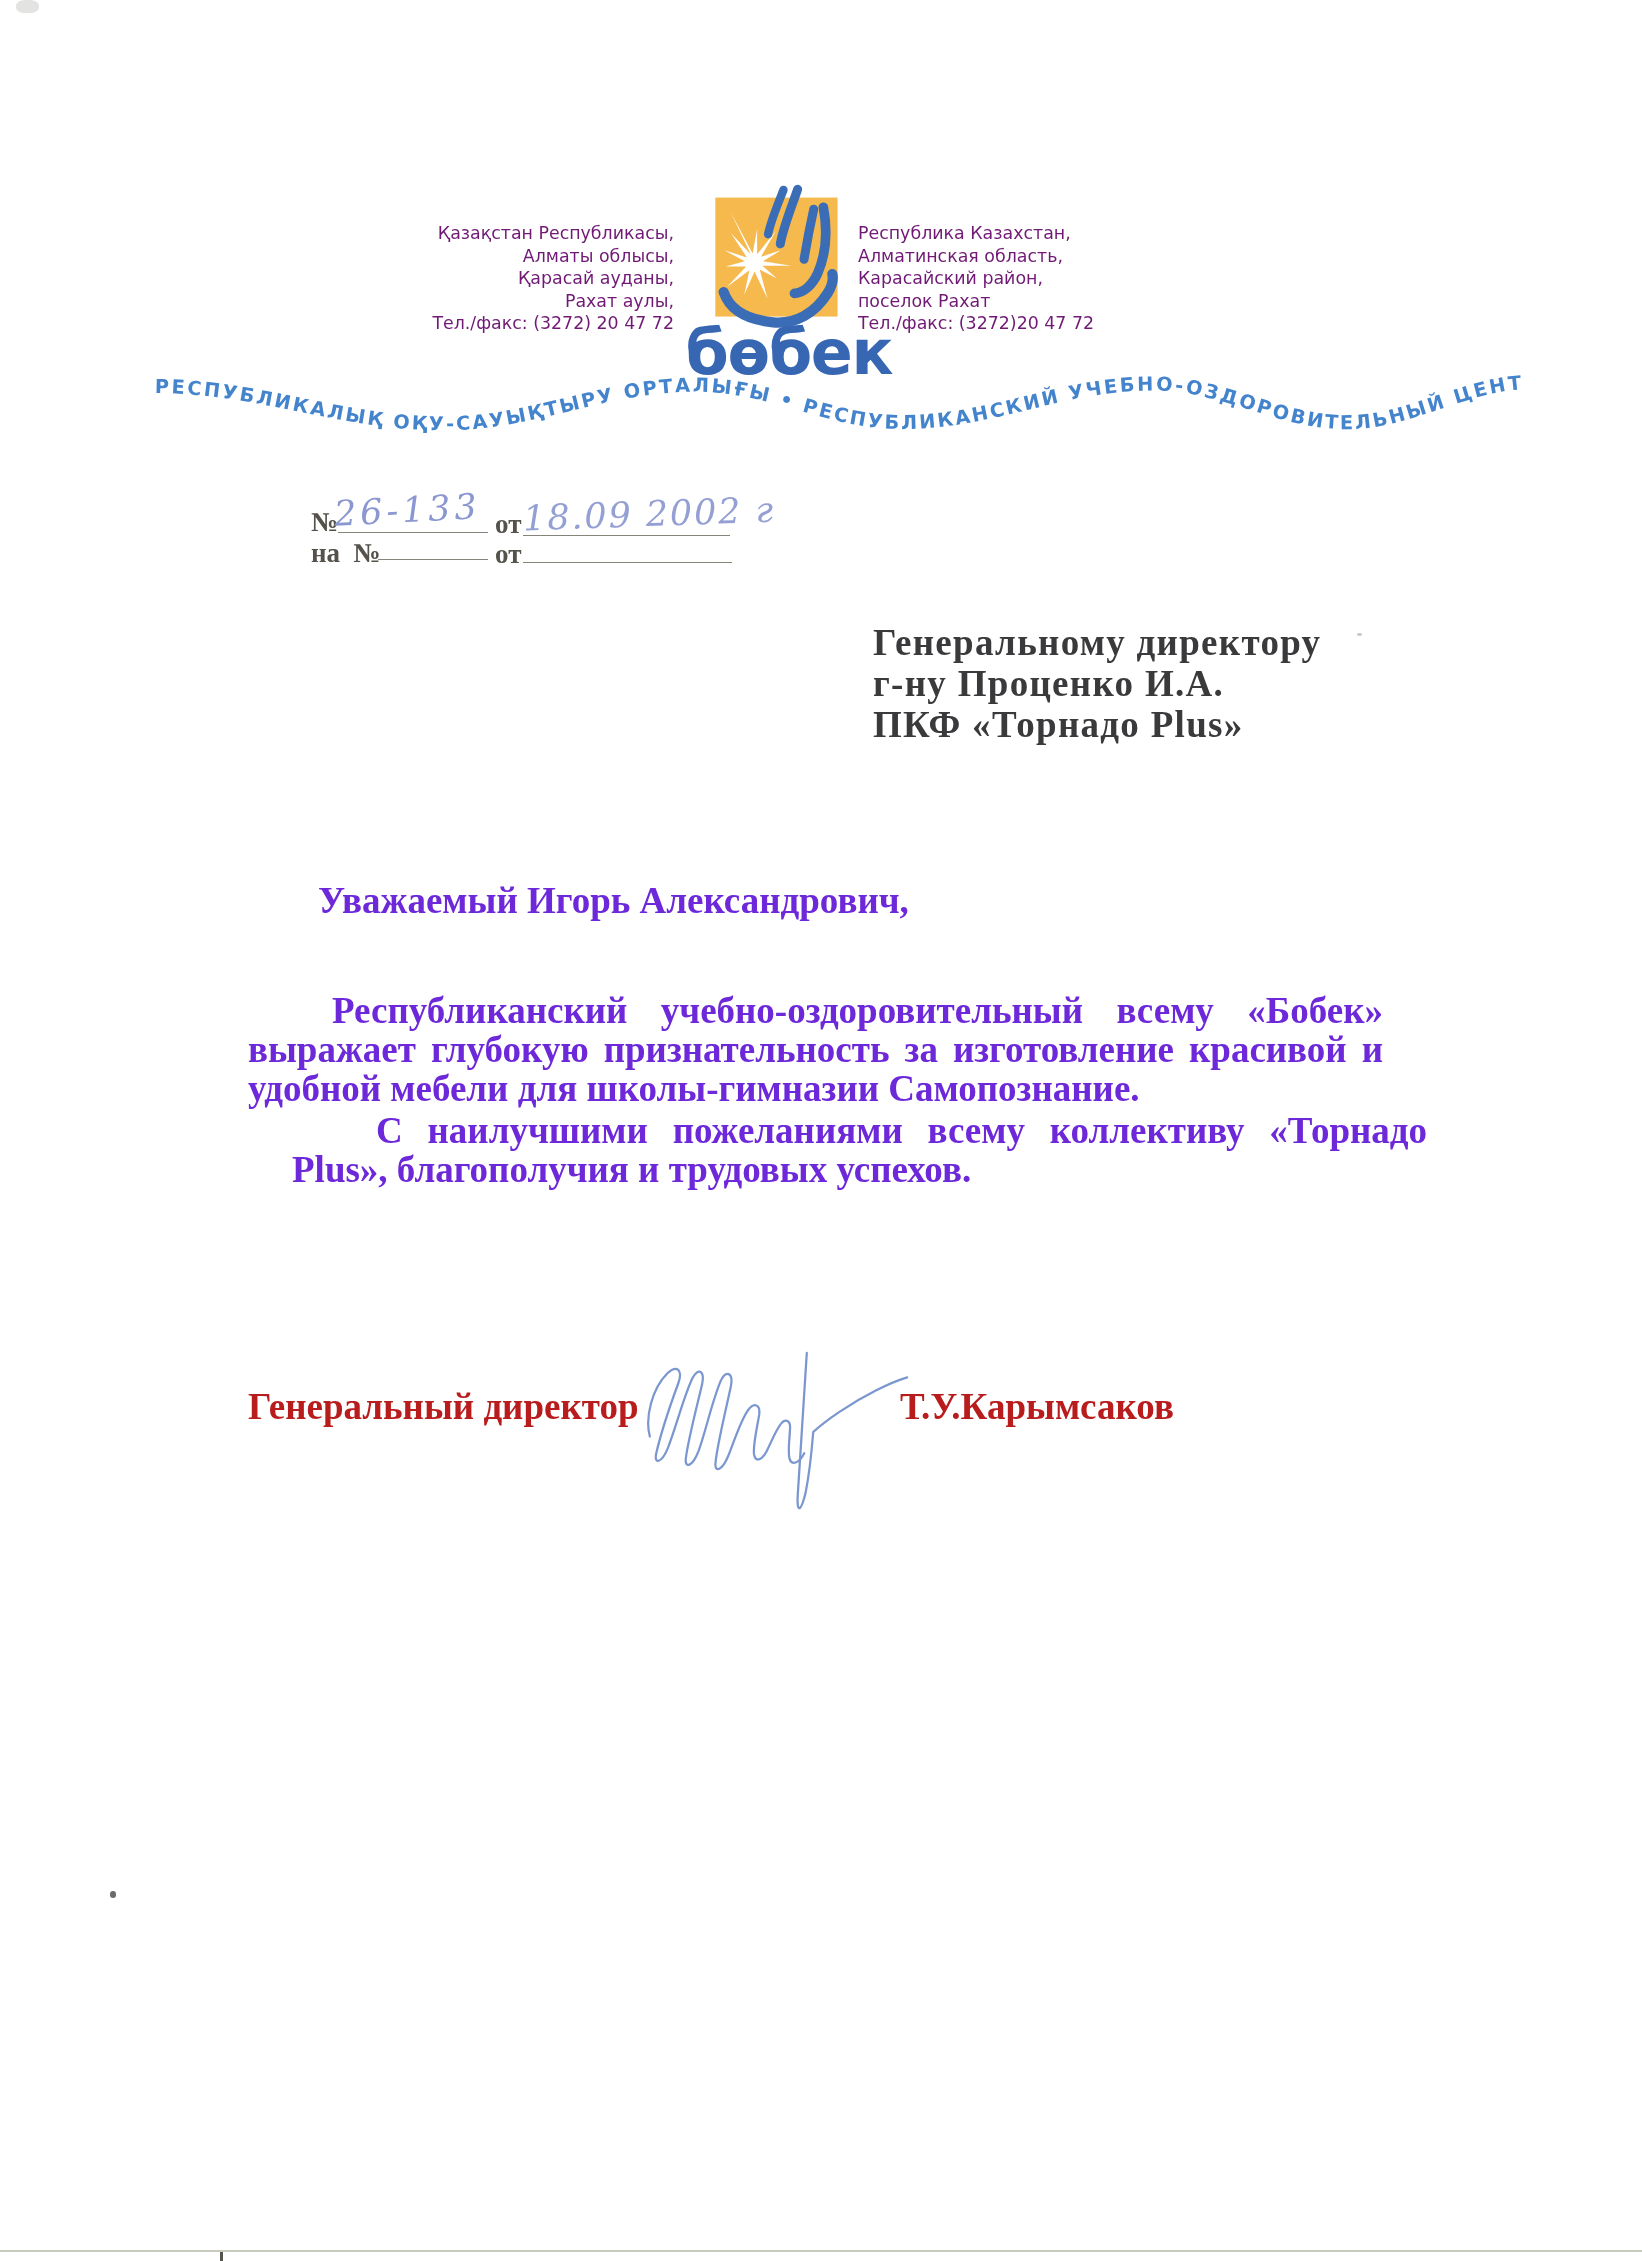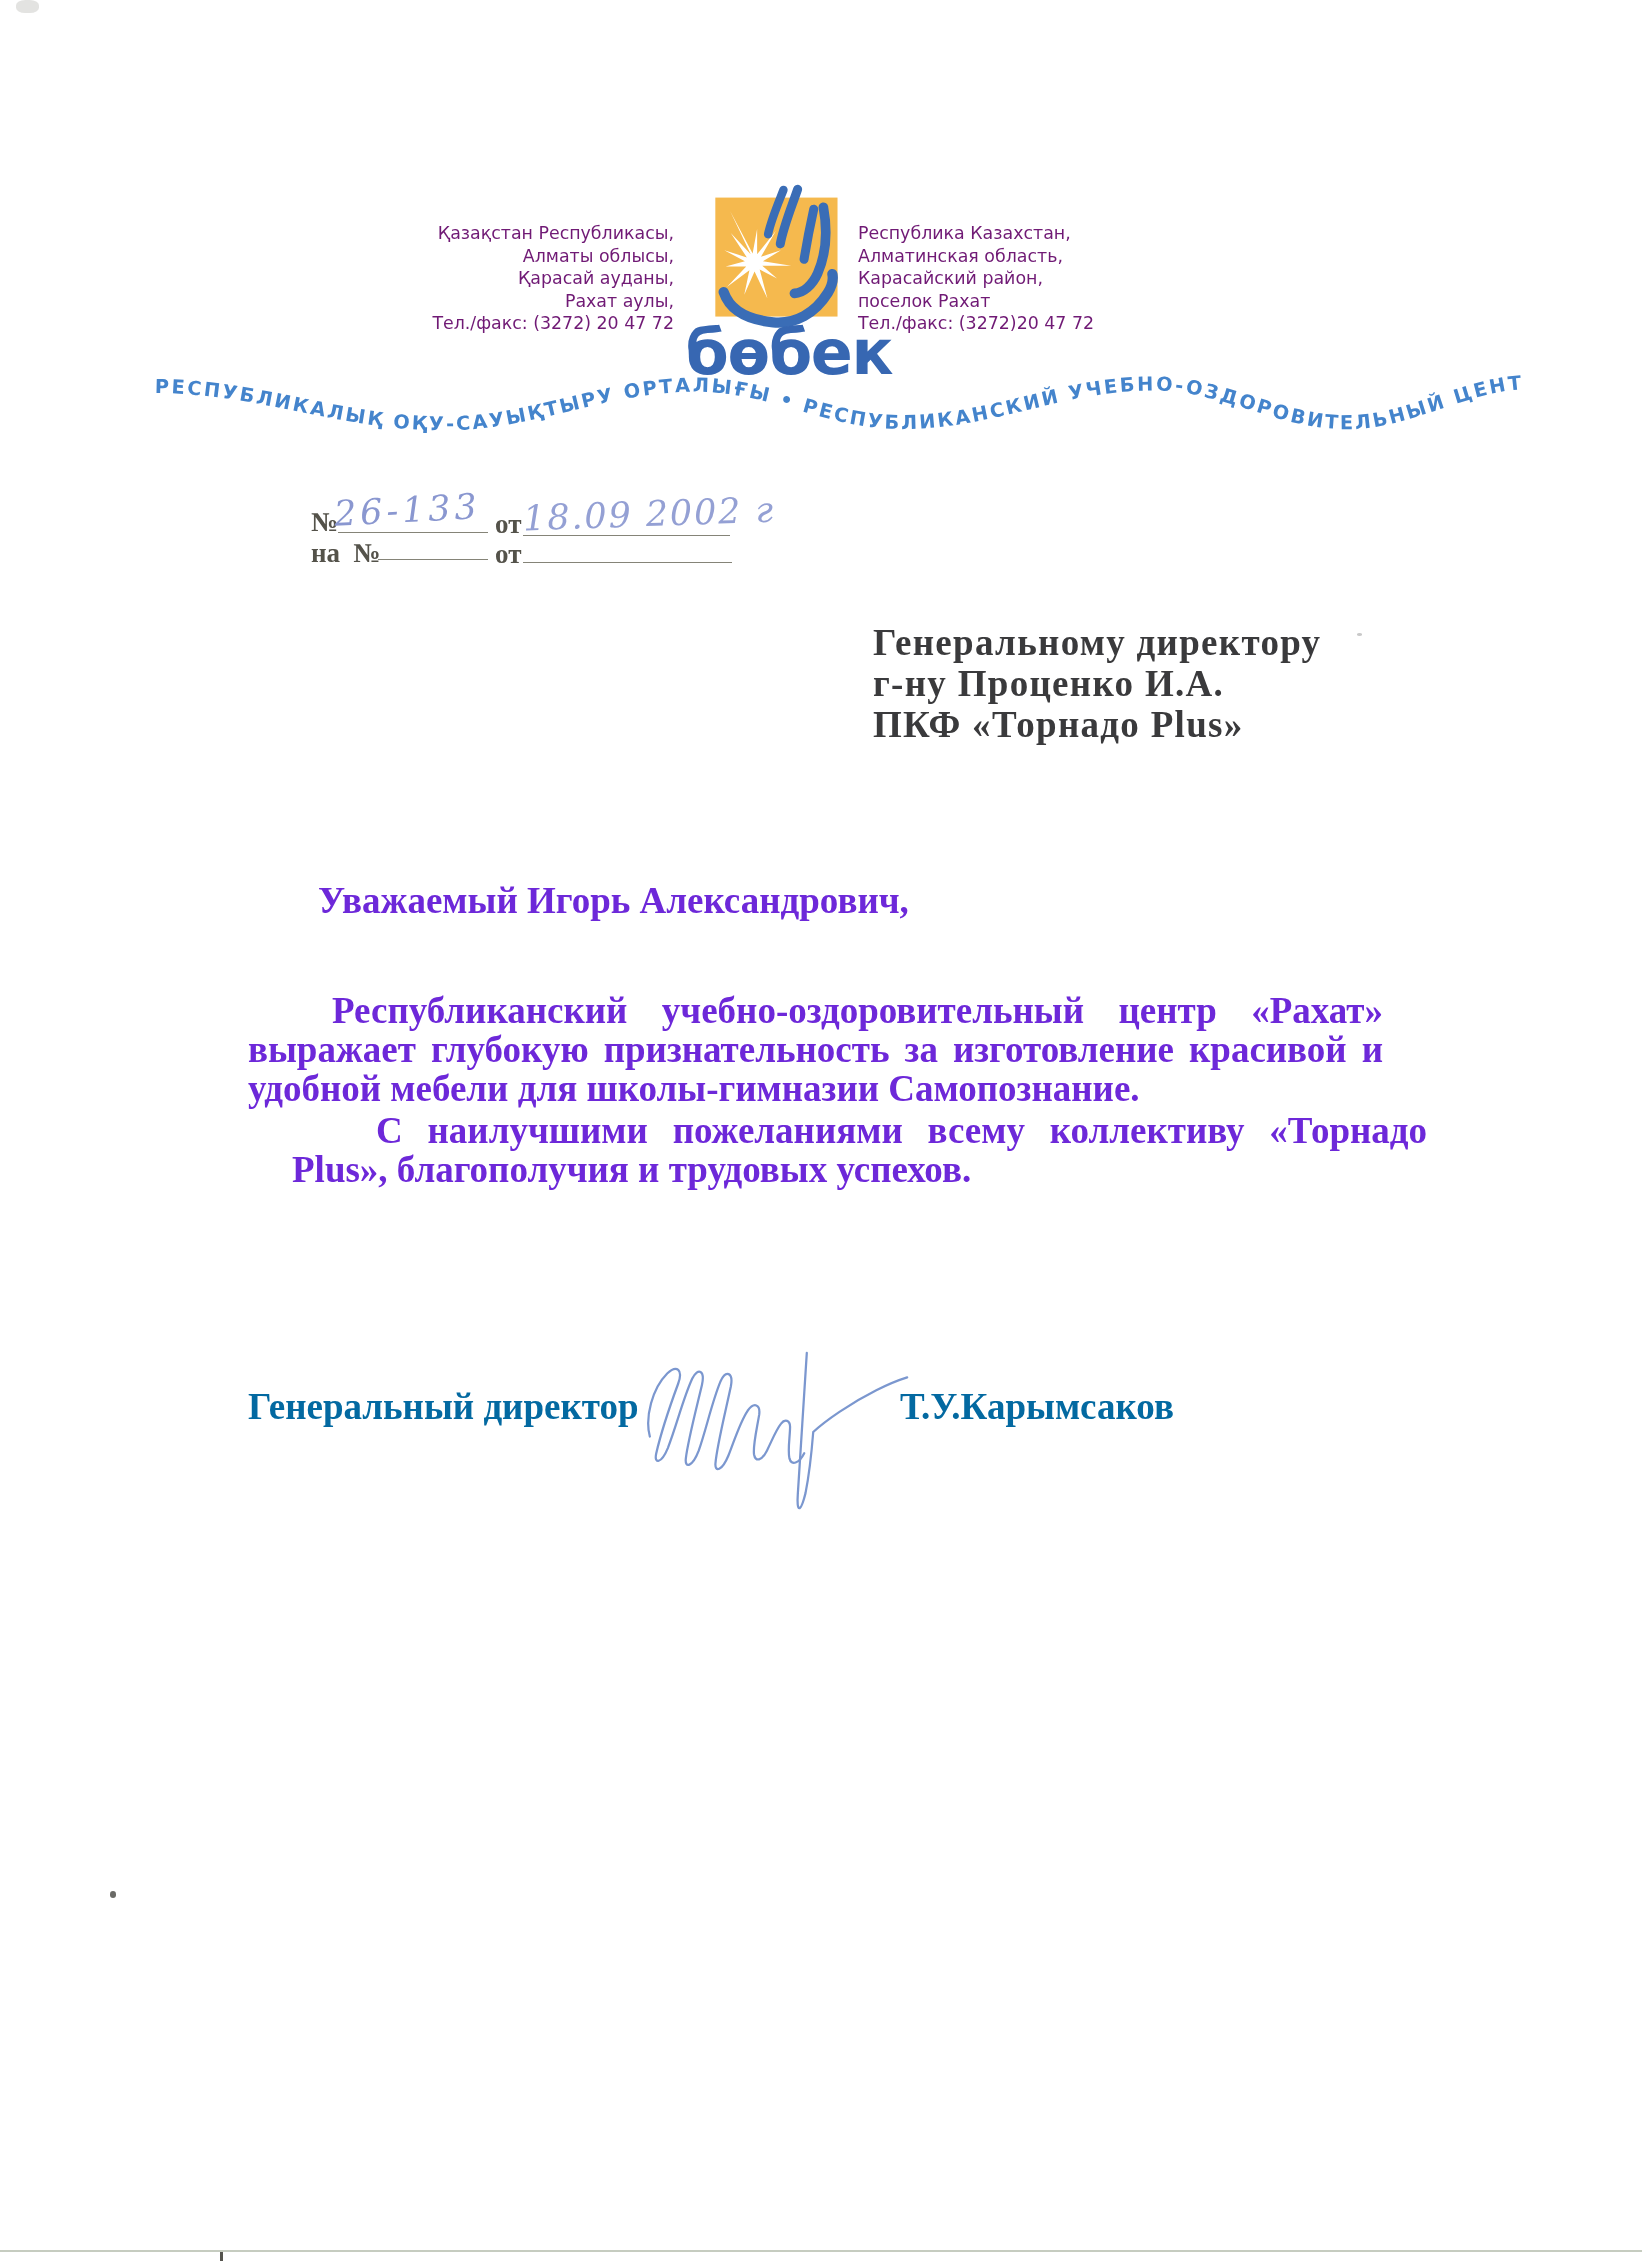--- a/index.html
+++ b/index.html
@@ -23,21 +23,21 @@
   .blank-line{border-bottom:1.9px solid rgba(112,110,96,0.85);height:0;}
   .handwriting{font-style:italic;font-size:35px;line-height:36px;
                font-family:"DejaVu Serif", serif;white-space:nowrap;}
 
   
   .addressee-line{font-size:37px;font-weight:bold;color:#3a3a3c;
                   line-height:41px;letter-spacing:1.3px;white-space:nowrap;}
   .body-text{font-size:37px;font-weight:bold;color:#6d28d9;line-height:39px;}
   .jline{text-align:justify;text-align-last:justify;}
   .indent{text-indent:84px;}
-  .sig-label{font-size:37px;font-weight:bold;color:#0369a1;white-space:nowrap;}
+  .sig-label{font-size:37px;font-weight:bold;color:#b91c1c;white-space:nowrap;}
 
   svg{display:block;}
   .speck{background:#6a6a66;border-radius:50%;}
 </style>
 </head>
 <body>
 
 <div class="abs" style="left:15.5px;top:0;width:23px;height:13px;background:#dcdcda;border-radius:40%;opacity:.8;"></div>
 
 <div class="abs addr addr-kz">
@@ -99,21 +99,21 @@
 
 <div class="abs" style="left:873px;top:603px;margin-top:19px;">
   <div class="addressee-line">Генеральному директору</div>
   <div class="addressee-line">г-ну Проценко И.А.</div>
   <div class="addressee-line">ПКФ «Торнадо Plus»</div>
 </div>
 
 <div class="abs body-text" style="left:318px;top:881px;white-space:nowrap;">Уважаемый Игорь Александрович,</div>
 
 <div class="abs" style="left:248px;top:991px;width:1135px;">
-  <div class="body-text jline indent">Республиканский учебно-оздоровительный центр «Рахат»</div>
+  <div class="body-text jline indent">Республиканский учебно-оздоровительный всему «Бобек»</div>
   <div class="body-text jline">выражает глубокую признательность за изготовление красивой и</div>
   <div class="body-text">удобной мебели для школы-гимназии Самопознание.</div>
 </div>
 
 <div class="abs" style="left:248px;top:1111px;width:1135px;margin-left:44px;">
   <div class="body-text jline indent">С наилучшими пожеланиями всему коллективу «Торнадо</div>
   <div class="body-text">Plus», благополучия и трудовых успехов.</div>
 </div>
 
 <div class="abs sig-label" style="left:248px;top:1385px;">Генеральный директор</div>

